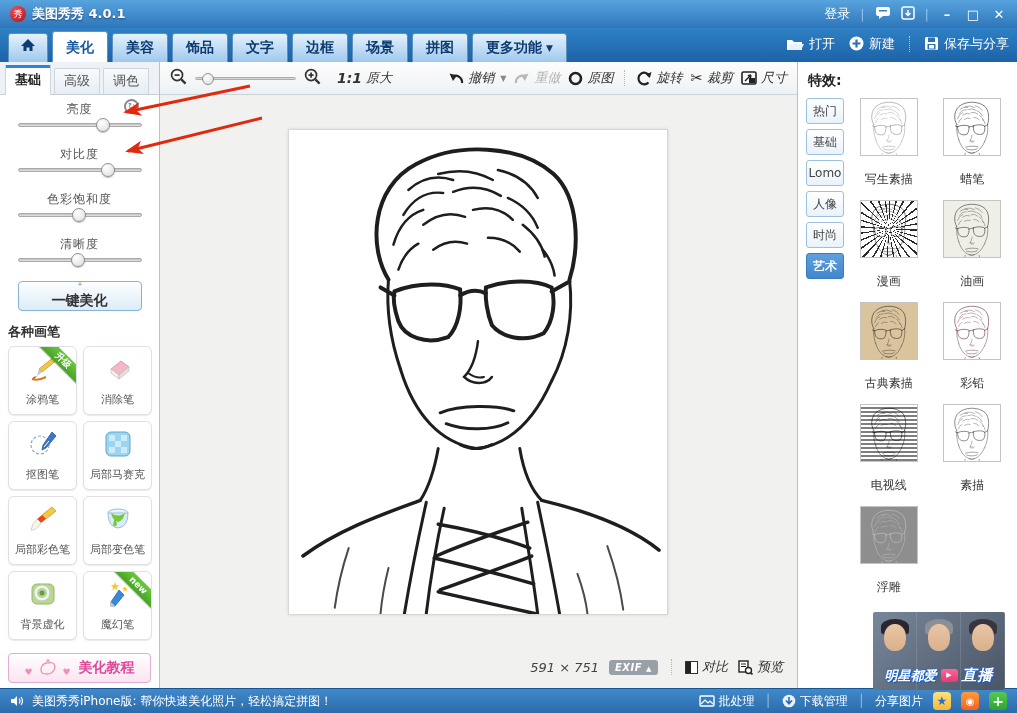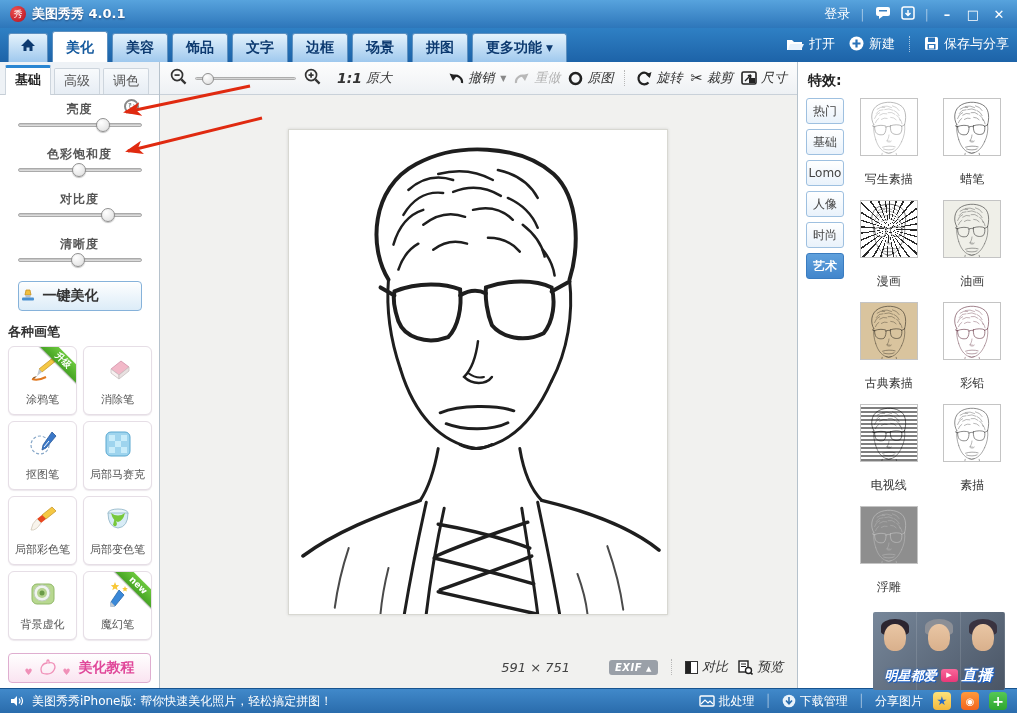--- a/index.html
+++ b/index.html
@@ -33,25 +33,25 @@
   .right-panel { width:220px; border-left:1px solid #b6c2cc; background:#fff; padding:4px 8px 8px 8px; }
 
   
   .subtabs { height:33px; display:flex; align-items:flex-end; background:#eef2f6; border-bottom:1px solid #c6ced6; padding-left:5px; }
   .subtab { width:46px; height:26px; line-height:24px; text-align:center; font-size:13px; color:#555; background:linear-gradient(#f8fafc,#e6edf4); border:1px solid #cdd5dd; border-bottom:none; margin-right:3px; border-radius:2px 2px 0 0; }
   .subtab.active { background:#fff; border-top:3px solid #2a86d2; height:30px; font-weight:bold; color:#222; margin-bottom:-1px; }
 
   
   .slider-zone { position:relative; padding-top:6px; }
   .reset-btn { position:absolute; right:20px; top:4px; width:15px; height:15px; border:2px solid #8a8a8a; border-radius:50%; color:#8a8a8a; font-size:9px; line-height:11px; text-align:center; }
-  .slider-block { margin-bottom:19px;font-weight:bold; }
+  .slider-block { margin-bottom:19px; }
   .slider-label { text-align:center; font-size:12px; color:#555; height:17px; letter-spacing:1px; }
   .slider-track { position:relative; margin:5px 18px 13px 18px; height:4px; border-radius:2px; background:linear-gradient(#bdbdbd,#e6e6e6); border:1px solid #aaa; width:124px; }
   .slider-thumb { position:absolute; top:-6px; width:14px; height:14px; border-radius:50%; background:radial-gradient(circle at 35% 30%,#fff,#dcdcdc); border:1px solid #909090; box-shadow:0 1px 1px rgba(0,0,0,.25); }
-  .onekey-btn { display:flex; align-items:center; justify-content:flex-start; gap:6px; width:124px; height:30px; margin:6px auto 0 auto; border:1px solid #86b2da; border-radius:4px; background:linear-gradient(#fefefe,#dcecf8); font-size:14px; font-weight:bold; color:#333; box-shadow:0 1px 0 rgba(255,255,255,.8) inset; }
+  .onekey-btn { display:flex; align-items:center; justify-content:flex-end; gap:6px; width:124px; height:30px; margin:6px auto 0 auto; border:1px solid #86b2da; border-radius:4px; background:linear-gradient(#fefefe,#dcecf8); font-size:14px; font-weight:bold; color:#333; box-shadow:0 1px 0 rgba(255,255,255,.8) inset;flex-direction:column; }
 
   
   .brush-header { margin:12px 0 5px 8px; font-size:13px; font-weight:bold; color:#333; }
   .brush-grid { display:grid; grid-template-columns:69px 69px; gap:6px; padding:0 8px; }
   .brush-cell { position:relative; height:69px; background:#fff; border:1px solid #e6dee6; border-radius:6px; display:flex; flex-direction:column; align-items:center; justify-content:center; overflow:hidden; box-shadow:0 1px 1px rgba(200,190,200,.35); }
   .brush-label { font-size:11px; color:#555; margin-top:9px; white-space:nowrap; }
   .ribbon { position:absolute; top:0; right:0; width:40px; height:40px; overflow:hidden; pointer-events:none; }
   .ribbon span { position:absolute; display:block; width:58px; text-align:center; background:linear-gradient(#6cc83e,#46a424); color:#fff; font-size:9px; font-weight:bold; line-height:13px; transform:rotate(45deg); top:7px; right:-16px; box-shadow:0 1px 1px rgba(0,0,0,.3); }
   .tutorial-btn { position:absolute; left:8px; right:8px; bottom:5px; height:30px; border:1px solid #dfaed0; border-radius:4px; background:linear-gradient(#ffffff,#fae4f1); display:flex; align-items:center; justify-content:center; gap:8px; font-size:14px; font-weight:bold; color:#e0489a; }
   .heart { color:#f090b8; font-size:9px; }
@@ -65,21 +65,21 @@
   .tool-item.disabled { color:#b0b0b0; }
   .toolsep { width:1px; height:16px; border-left:1px dotted #b8b8b8; margin:0 3px; }
   .undo-caret { font-size:8px; color:#888; margin-left:2px; }
   .scissors { font-size:15px; }
 
   
   .canvas { position:relative; flex:1; background:#f1f1ef; overflow:hidden; }
   .photo { position:absolute; left:128px; top:34px; width:380px; height:486px; background:#fff; border:1px solid #d8d8d2; box-shadow:0 0 3px rgba(0,0,0,.12); }
   .photo svg { width:100%; height:100%; }
   .canvas-info { position:absolute; right:14px; bottom:12px; display:flex; align-items:center; gap:10px; font-size:13px; color:#444; }
-  .exif-badge { background:#9aa0a8; color:#fff; font-size:10px; font-weight:bold; border-radius:3px; padding:2px 6px; letter-spacing:.5px;margin-left:29px; }
+  .exif-badge { background:#9aa0a8; color:#fff; font-size:10px; font-weight:bold; border-radius:3px; padding:2px 6px; letter-spacing:.5px; }
   .exif-badge .up { font-size:7px; }
   .info-item { display:flex; align-items:center; gap:4px; color:#333; }
   .cmp-icon { width:13px; height:13px; border:1px solid #333; background:linear-gradient(90deg,#222 50%,#fff 50%); }
 
   
   .fx-header { font-size:14px; font-weight:bold; color:#222; margin:6px 0 8px 2px; }
   .fx-body { display:flex; }
   .fx-tabs { width:38px; flex:0 0 auto; display:flex; flex-direction:column; gap:5px; }
   .fx-tab { height:26px; line-height:24px; text-align:center; font-size:12px; color:#444; background:linear-gradient(#ffffff,#e9f2fb); border:1px solid #9ec0e0; border-radius:3px; }
   .fx-tab.active { background:linear-gradient(#5fa0dc,#4286cc); color:#fff; border-color:#3a7cc0; font-weight:bold; }
@@ -279,29 +279,29 @@
       <div class="slider-zone">
         <div class="reset-btn">↻</div>
 
         <div class="slider-block">
           <div class="slider-label">亮度</div>
           <div class="slider-track">
             <div class="slider-thumb" style="left: calc(69% - 7px);"></div>
           </div>
         </div>
         <div class="slider-block">
+          <div class="slider-label">对比度</div>
+          <div class="slider-track">
+            <div class="slider-thumb" style="left: calc(73% - 7px);"></div>
+          </div>
+        </div>
+        <div class="slider-block">
           <div class="slider-label">色彩饱和度</div>
           <div class="slider-track">
             <div class="slider-thumb" style="left: calc(49% - 7px);"></div>
-          </div>
-        </div>
-        <div class="slider-block">
-          <div class="slider-label">对比度</div>
-          <div class="slider-track">
-            <div class="slider-thumb" style="left: calc(73% - 7px);"></div>
           </div>
         </div>
         <div class="slider-block">
           <div class="slider-label">清晰度</div>
           <div class="slider-track">
             <div class="slider-thumb" style="left: calc(48% - 7px);"></div>
           </div>
         </div>
 
         <div class="onekey-btn">

